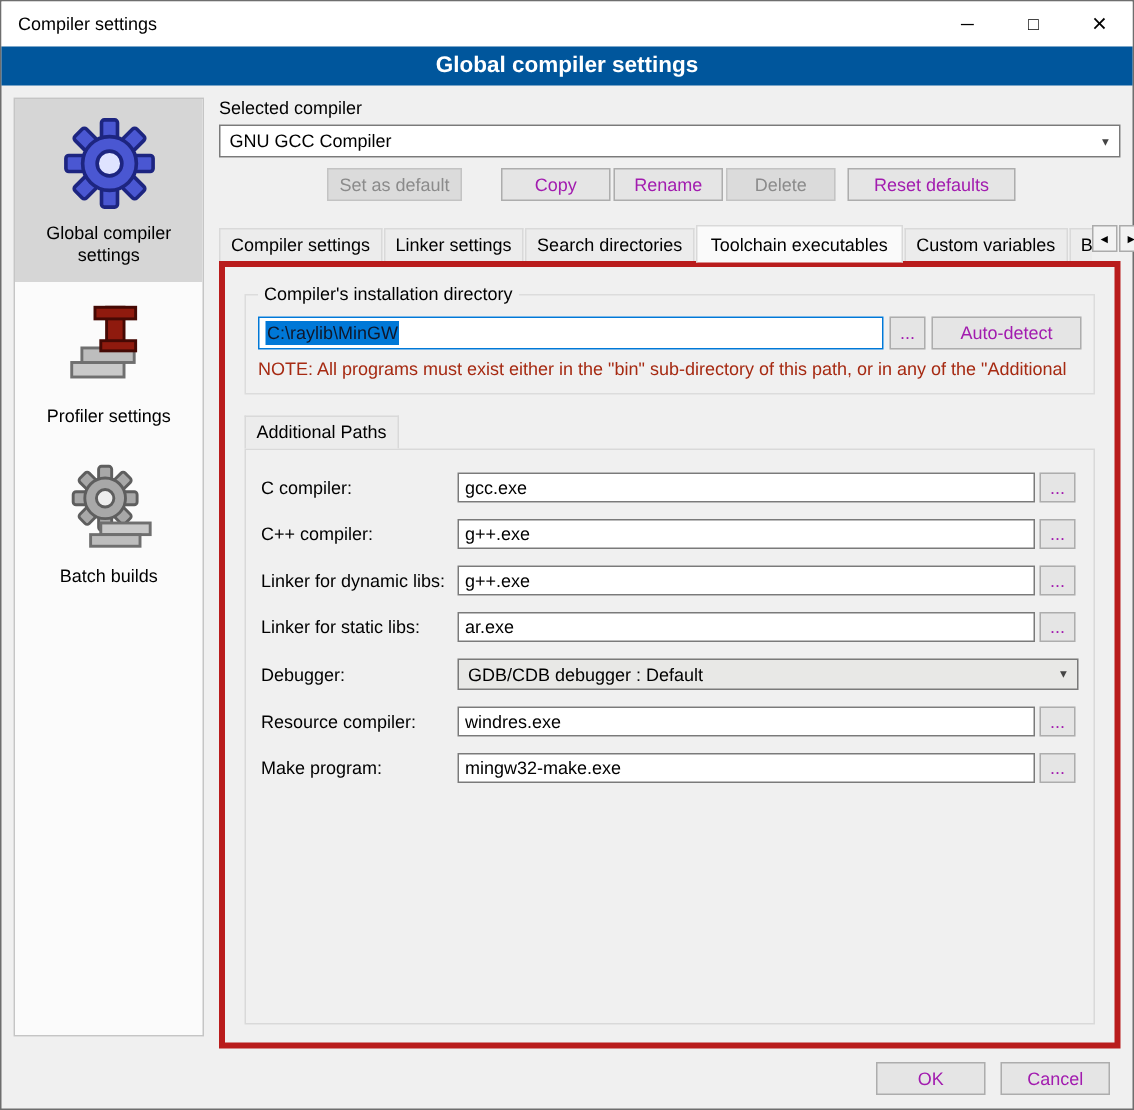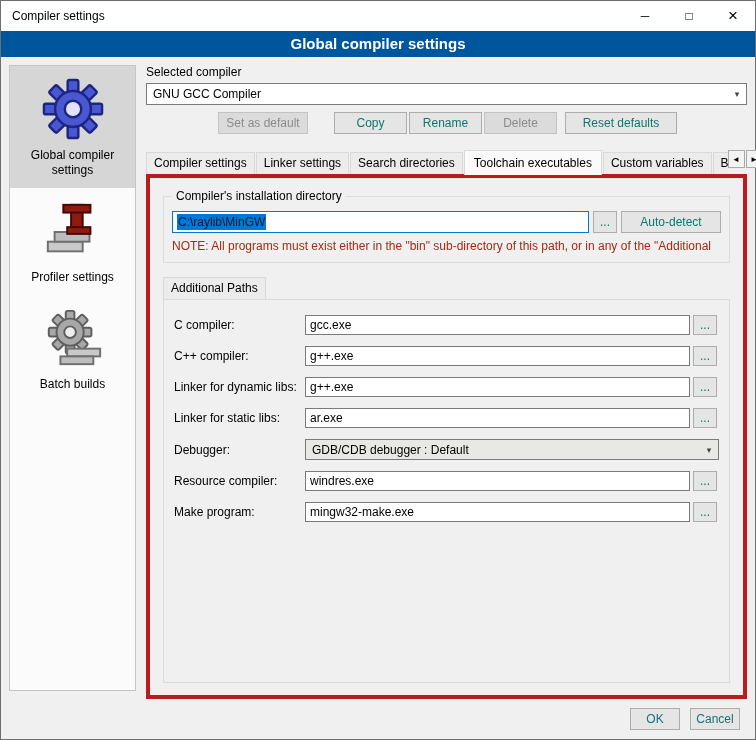--- a/index.html
+++ b/index.html
@@ -42,21 +42,21 @@
   
   .combo {
     height: 22px; border: 1px solid #7a7a7a; background: #fff;
     display: flex; align-items: center; padding-left: 6px; width: 100%;
   }
   .combo .arrow { margin-left: auto; width: 18px; text-align: center; color: #444; font-size: 9px; }
   .combo.gray { background: #e8e8e6; height: 21px; }
   
   .btn {
     height: 22px; background: #e5e5e5; border: 1px solid #adadad;
-    font-family: inherit; font-size: 12px; color: #0f766e; cursor: default;
+    font-family: inherit; font-size: 12px; color: #a21caf; cursor: default;
   }
   .btn:disabled { background: #dbdbdb; border-color: #c3c3c3; color: #8b8b8b; }
   .btn-row { display: flex; justify-content: center; margin-top: 7px; }
   .btn-row .btn { margin-left: 2px; }
   .btn.w-setdef { width: 90px; margin-right: 24px; }
   .btn.w-std { width: 73px; }
   .btn.w-reset { width: 112px; margin-left: 8px; }
   
   .tabstrip { display: flex; align-items: flex-end; margin-top: 16px; position: relative; z-index: 2; }
   .tab {
@@ -98,21 +98,21 @@
   .inner-tabstrip { display: flex; align-items: flex-end; margin-top: 14px; position: relative; z-index: 2; }
   .inner-panel { border: 1px solid #d9d9d9; flex: 1; min-height: 0; padding: 15px 10px 10px; }
   .fields {
     display: grid; grid-template-columns: 128px 1fr 26px;
     column-gap: 3px; row-gap: 11px; align-items: center;
   }
   .fields .browse2 { width: 24px; height: 20px; }
   .fields .span2 { grid-column: 2 / 4; }
   
   .footer { flex: 0 0 40px; display: flex; align-items: center; justify-content: flex-end; gap: 10px; padding: 0 15px; }
-  .footer .btn { width: 50px; }
+  .footer .btn { width: 73px; }
 </style>
 </head>
 <body>
 
 <div class="window">
 
   <div class="titlebar">
     <span class="title">Compiler settings</span>
     <div class="win-controls">
       <span class="wc">─</span>

